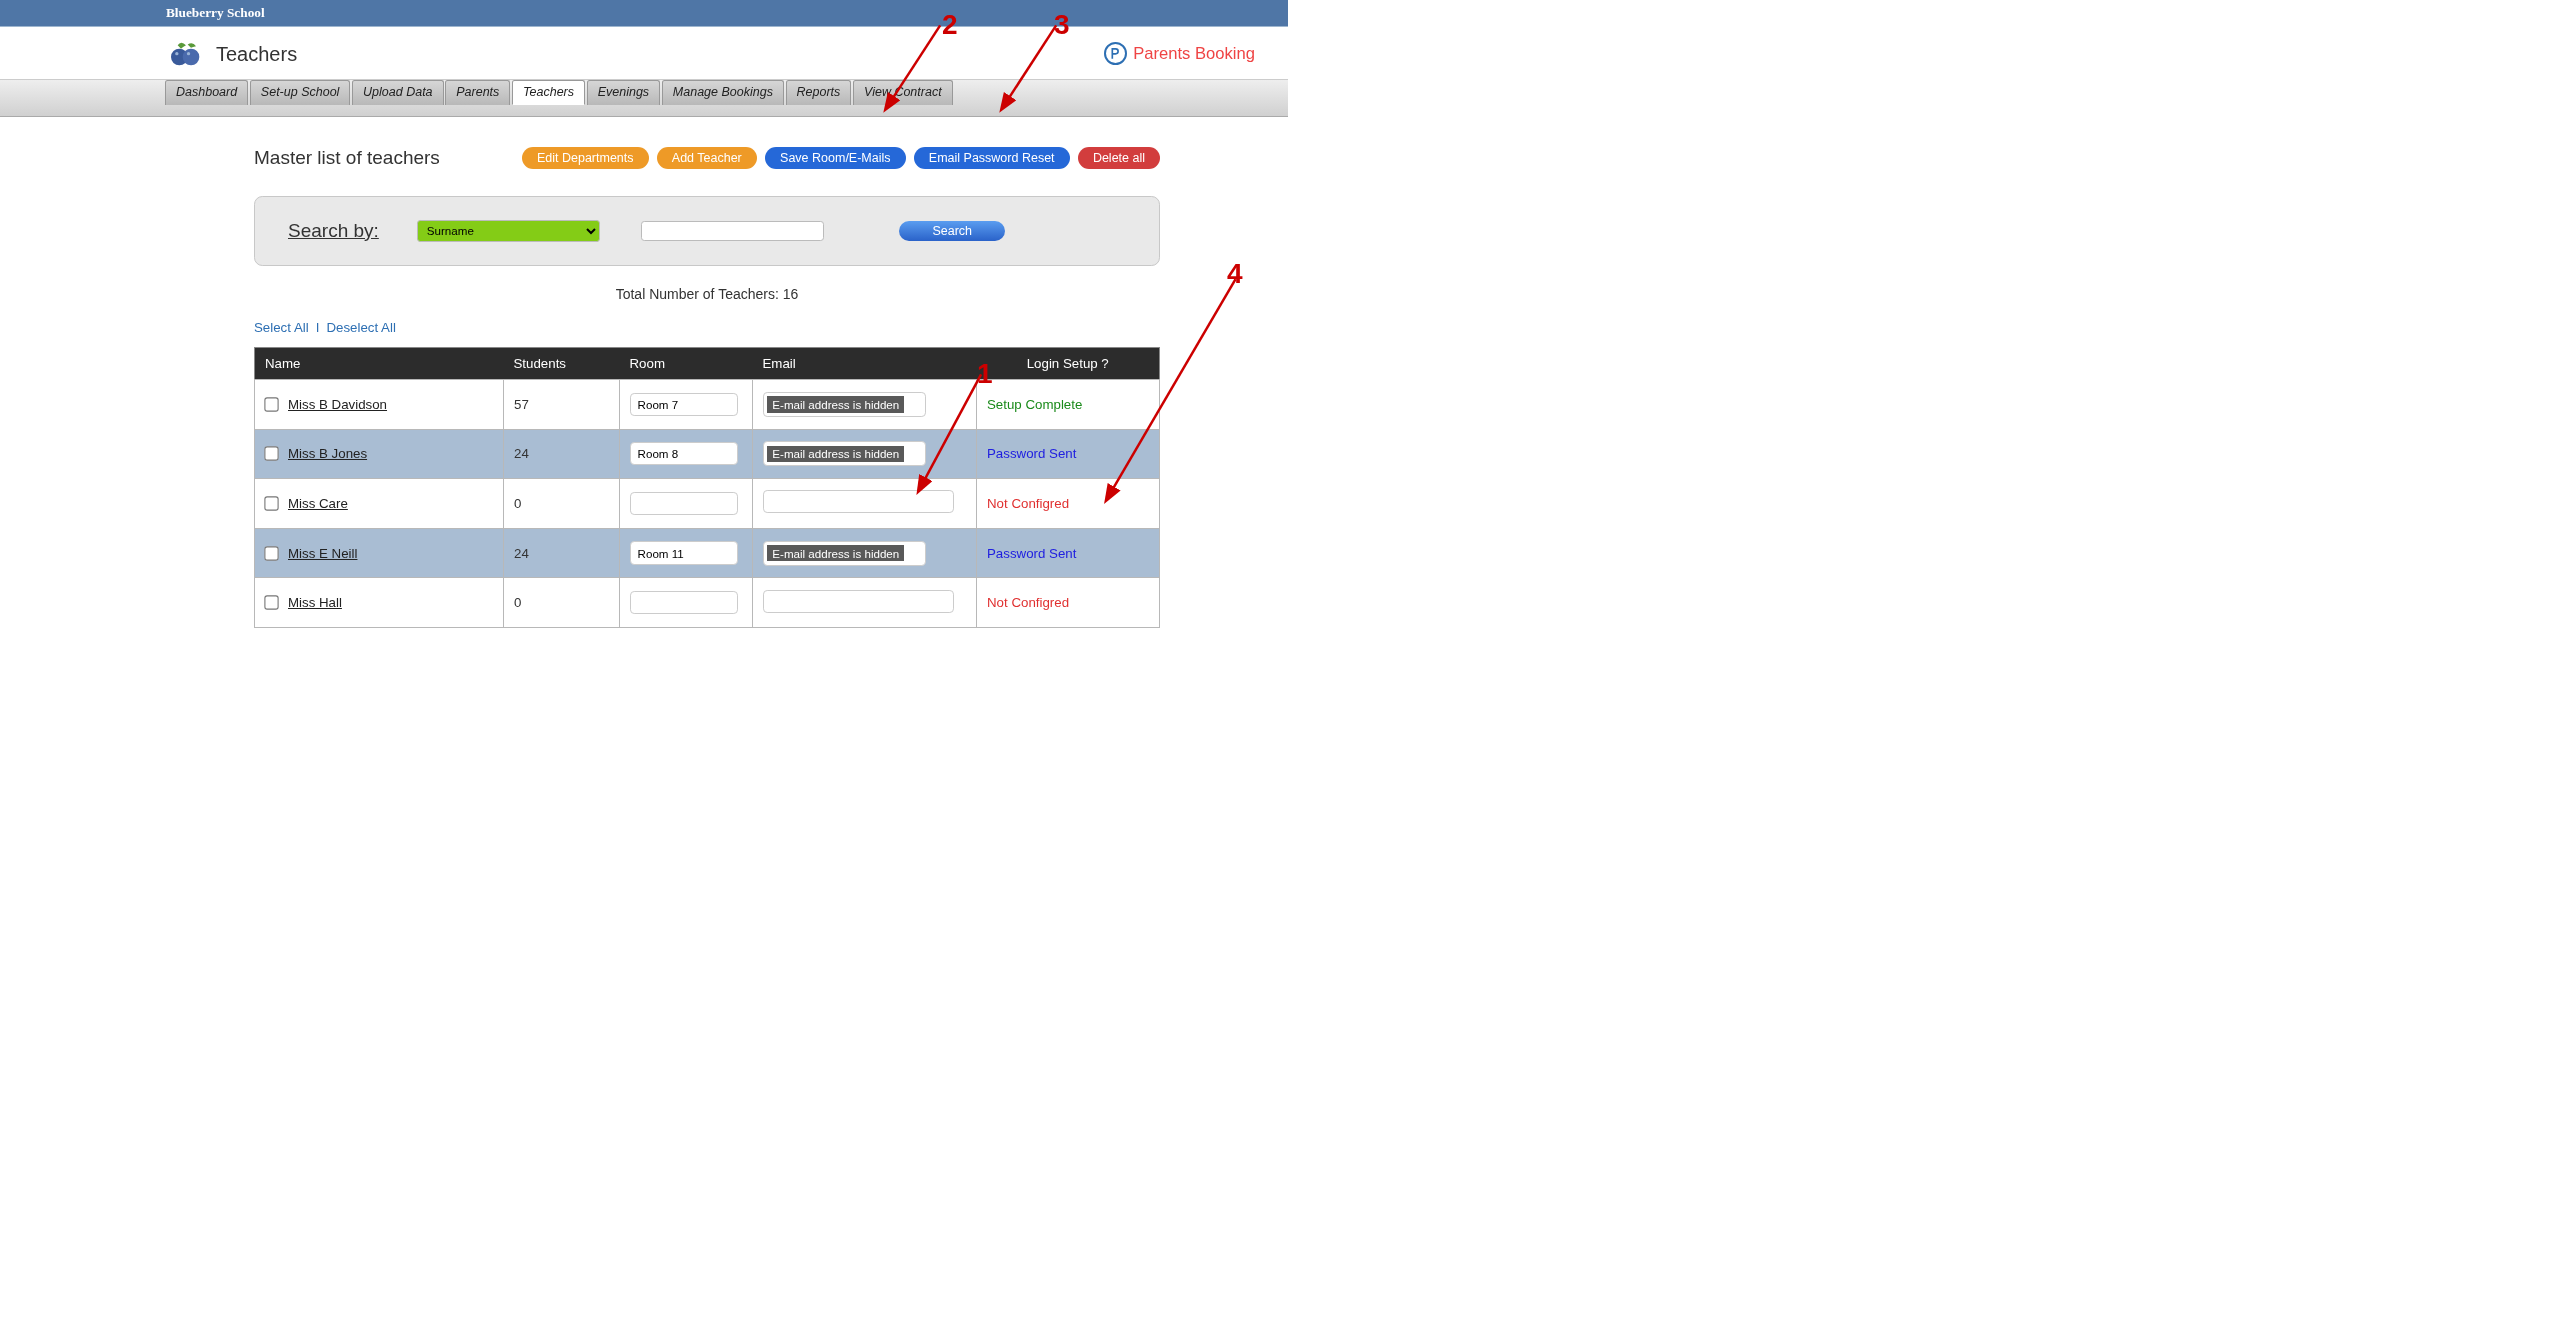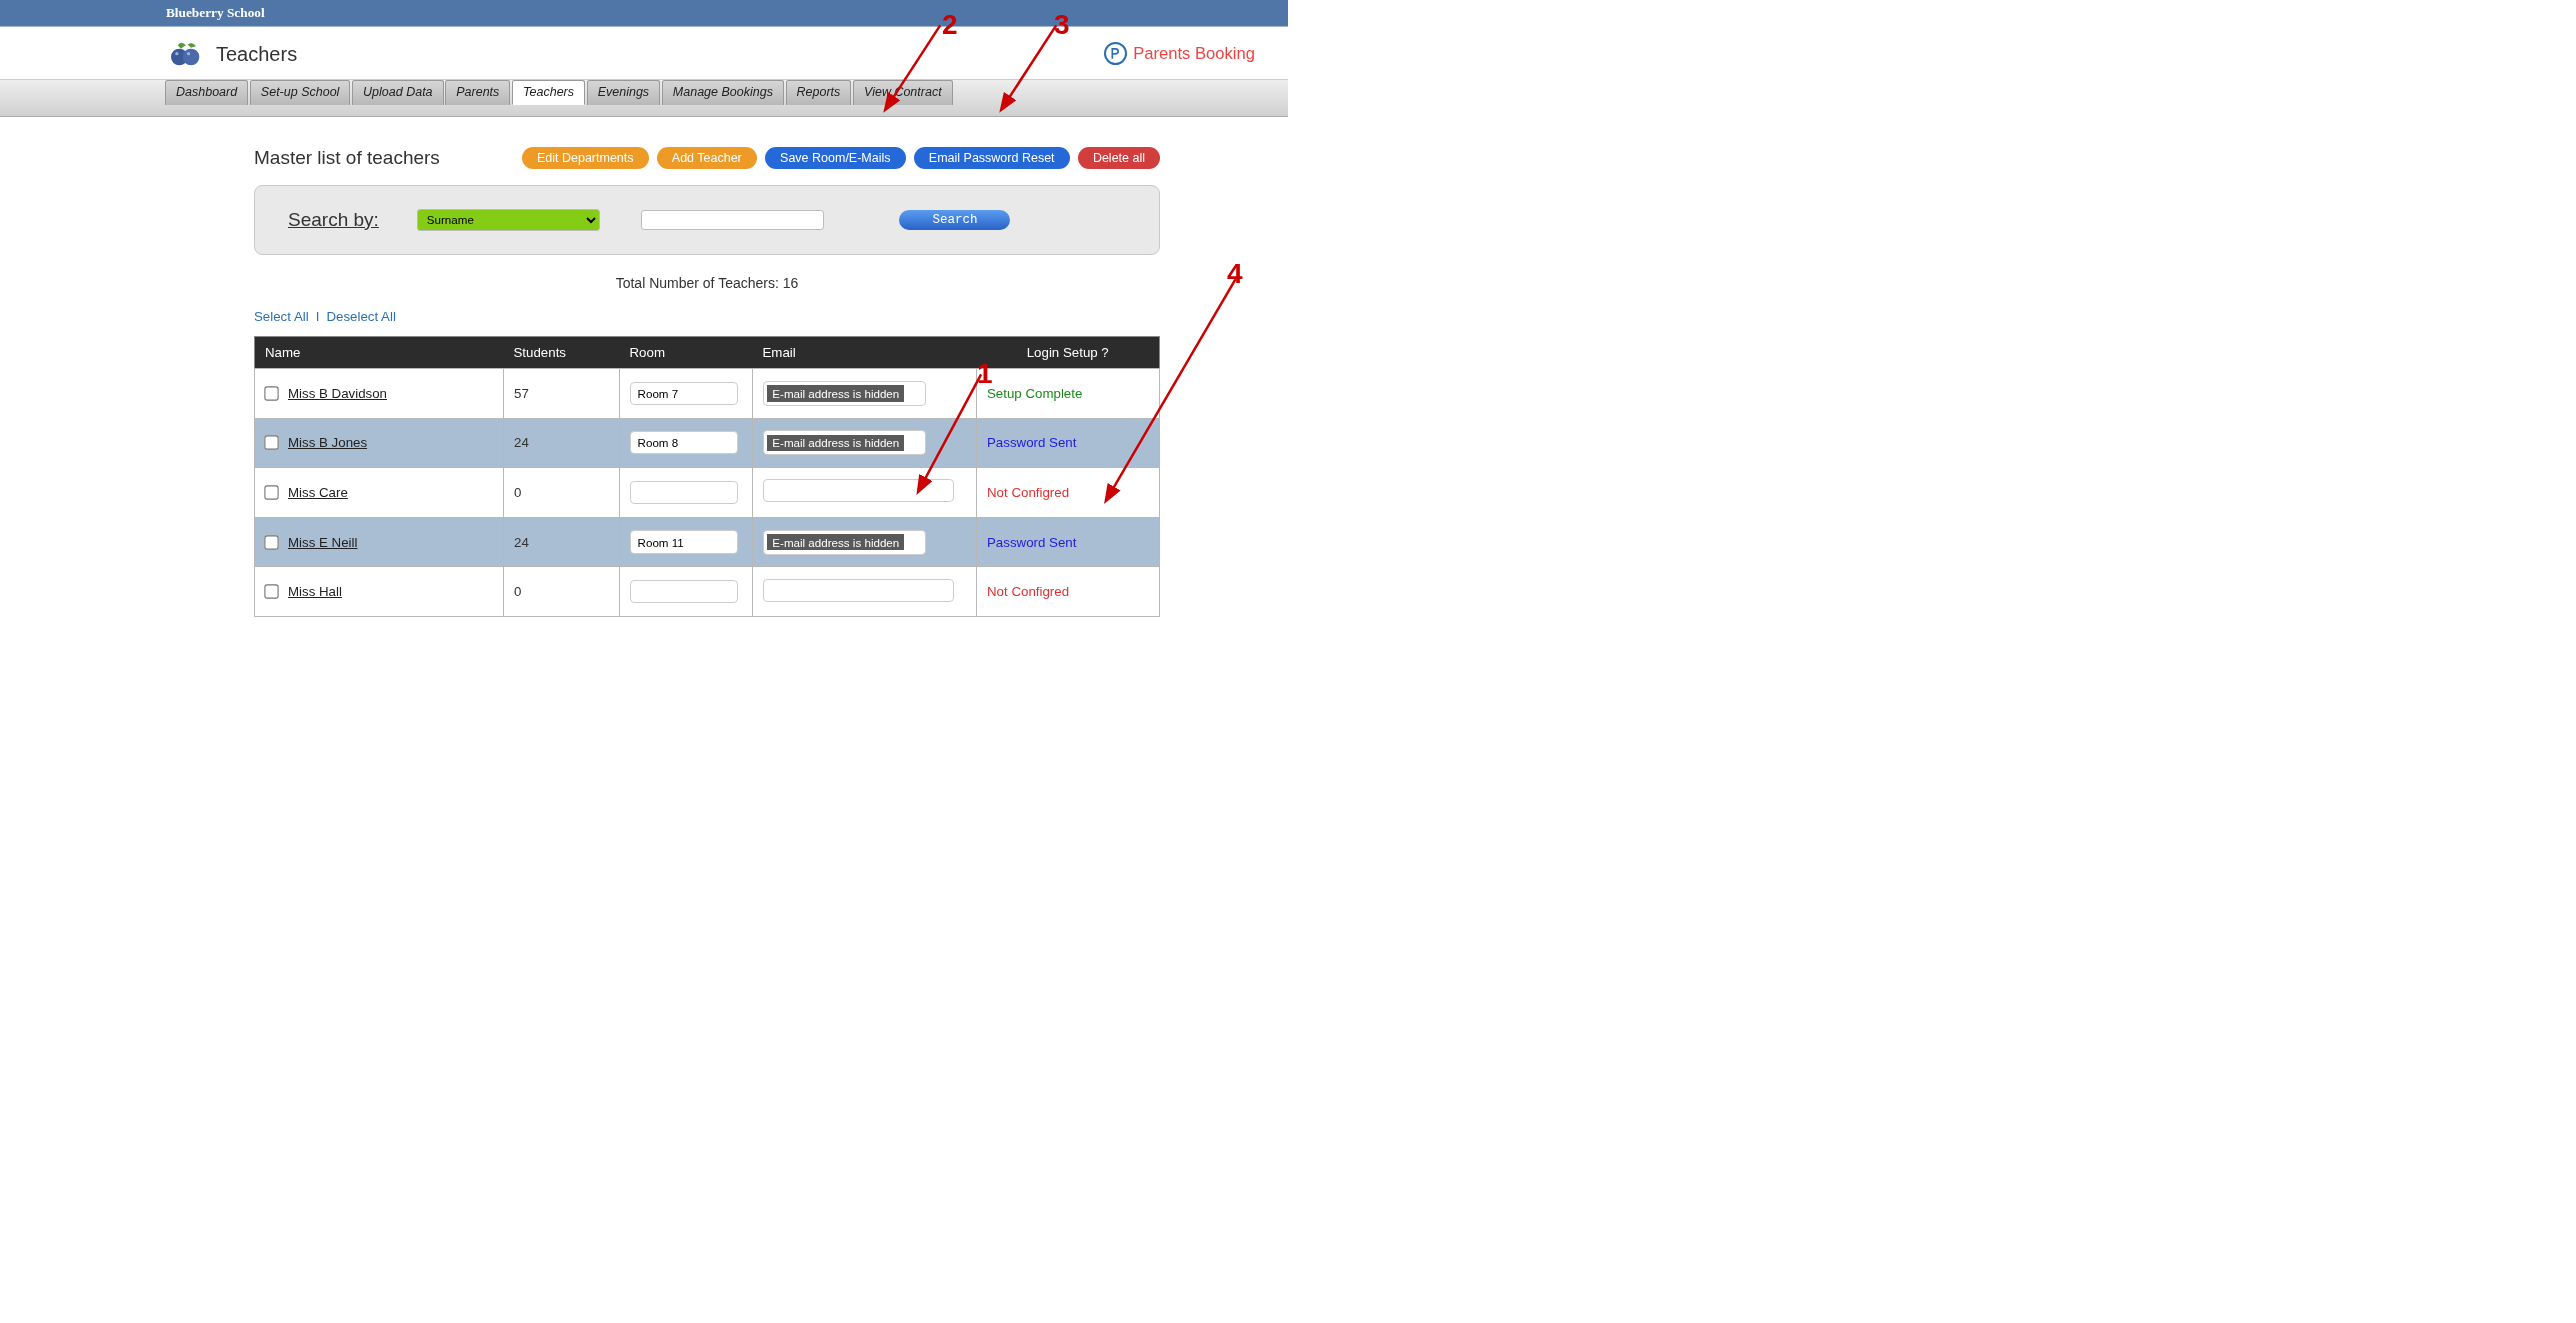--- a/index.html
+++ b/index.html
@@ -78,21 +78,21 @@
   }
   .content {
     margin-left: 254px;
     width: 906px;
     padding-top: 30px;
     position: relative;
   }
   .section-title-row {
     display: flex;
     align-items: center;
-    margin-bottom: 16px;
+    margin-bottom: 27px;
   }
   .section-title {
     font-size: 19px;
     color: #333;
     flex: 0 0 auto;
     margin-right: auto;
   }
   .btn {
     border: none;
     border-radius: 11.6px;
@@ -102,21 +102,20 @@
     margin-left: 8.3px;
     cursor: pointer;
   }
   .btn-orange { background: #ee9a27; }
   .btn-blue   { background: #2568d8; }
   .btn-red    { background: #d23d3d; }
   .btn-grad-blue {
     background: linear-gradient(to bottom, #5a9df0, #2a62c9);
     border-radius: 10px;
     padding: 3.3px 33px;
-    font-family: Liberation Mono, monospace;
   }
   .search-panel {
     border: 0.8px solid #c8c8c8;
     border-radius: 8.3px;
     background: #e9e9e9;
     padding: 23px 33px;
     display: flex;
     align-items: center;
     gap: 25px;
     margin-bottom: 20px;

